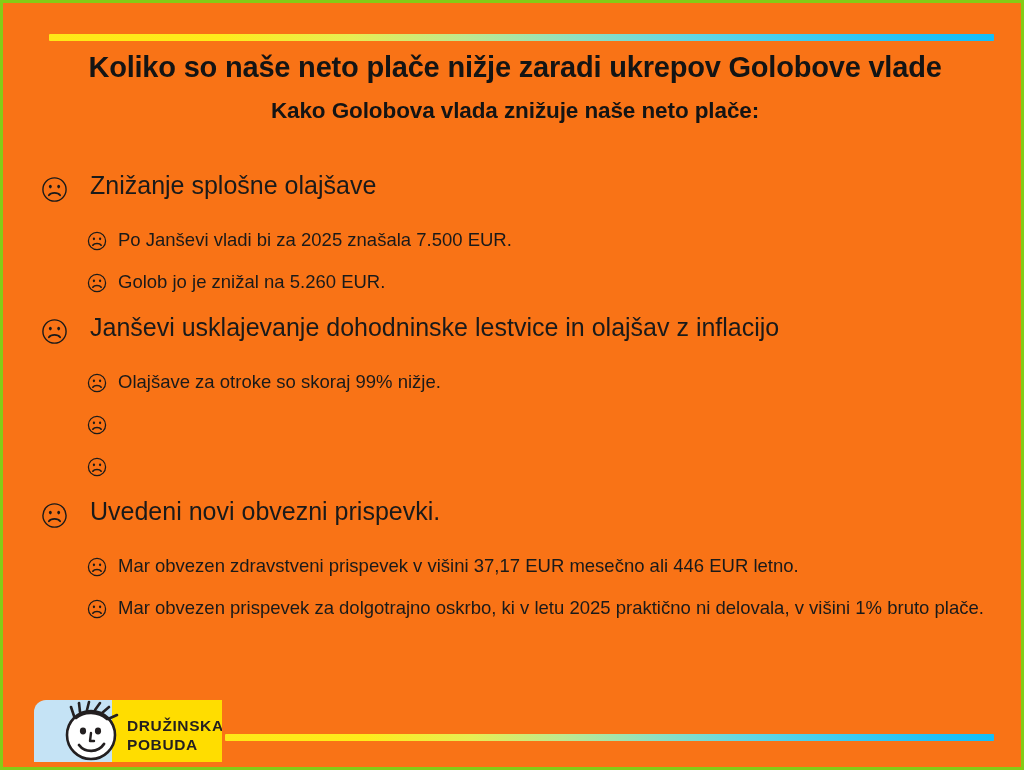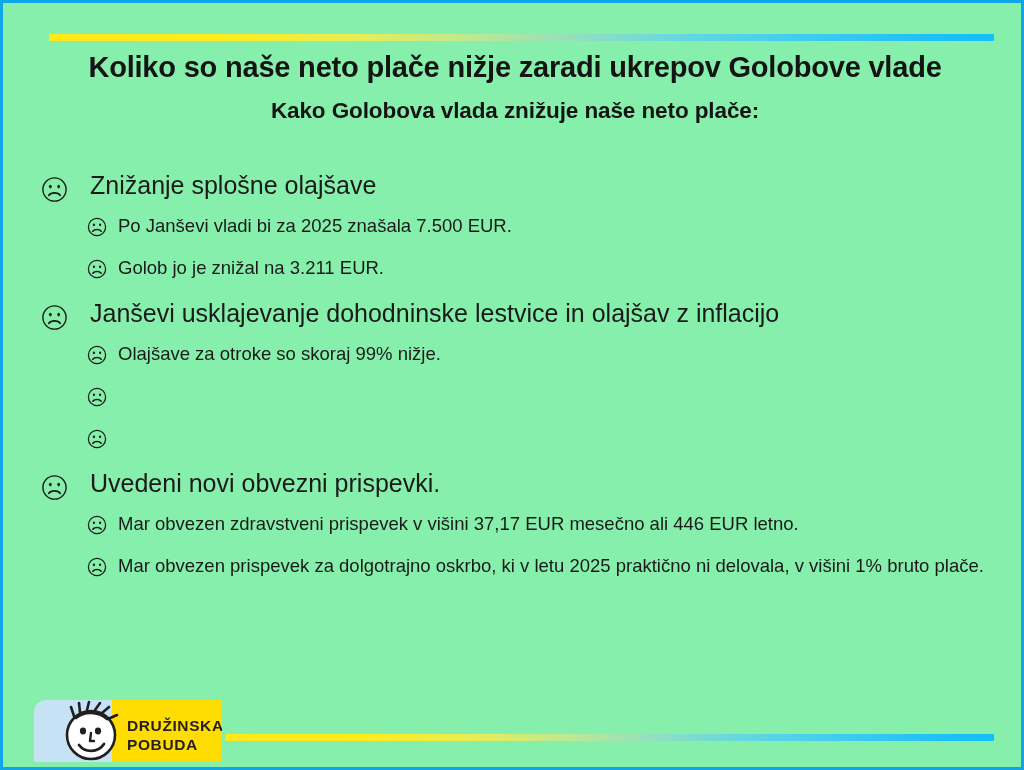--- a/index.html
+++ b/index.html
@@ -8,22 +8,22 @@
     background: #ffffff;
   }
   body {
     font-family: "Liberation Sans", sans-serif;
   }
   .slide {
     position: relative;
     width: 1024px;
     height: 770px;
     box-sizing: border-box;
-    background: #86efac;
-    border: 3px solid #0ea5e9;
+    background: #f97316;
+    border: 3px solid #84cc16;
     outline: 1px solid #e2e2e2;
     overflow: hidden;
   }
 
   
   .rule {
     position: absolute;
     height: 7px;
     background: linear-gradient(to right,
         #FFE817 0%,
@@ -80,21 +80,21 @@
     left: 38px;
     top: 166px;
     width: 960px;
   }
   .l1 {
     display: flex;
     align-items: flex-start;
     margin-bottom: 4px;
     gap: 14px;
   }
-  .l1 + .l2 { margin-top: 6px; }
+  .l1 + .l2 { margin-top: 20px; }
   .l1-text {
     font-size: 25px;
     color: #1a1a1a;
     line-height: 1.28;
     padding-left: 8px;
   }
   .l2 {
     display: flex;
     align-items: flex-start;
     margin-left: 46px;
@@ -166,21 +166,21 @@
 
       <div class="l2">
         <span class="bullet bullet-l2">
           <svg width="20" height="20" viewBox="0 0 24 24" aria-hidden="true">
             <circle cx="12" cy="12" r="10.3" fill="none" stroke="#1a1a1a" stroke-width="1.5"></circle>
             <ellipse cx="8.3" cy="9.4" rx="1.35" ry="1.7" fill="#1a1a1a"></ellipse>
             <ellipse cx="15.7" cy="9.4" rx="1.35" ry="1.7" fill="#1a1a1a"></ellipse>
             <path d="M7 17.1 C 8.9 14.2, 15.1 14.2, 17 17.1" fill="none" stroke="#1a1a1a" stroke-width="1.9" stroke-linecap="round"></path>
           </svg>
         </span>
-        <span class="l2-text">Golob jo je znižal na 3.211 EUR.</span>
+        <span class="l2-text">Golob jo je znižal na 5.260 EUR.</span>
       </div>
     </div>
 
     <div class="group">
       <div class="l1">
         <span class="bullet bullet-l1">
           <svg width="27" height="27" viewBox="0 0 24 24" aria-hidden="true">
             <circle cx="12" cy="12" r="10.3" fill="none" stroke="#1a1a1a" stroke-width="1.25"></circle>
             <ellipse cx="8.3" cy="9.4" rx="1.25" ry="1.6" fill="#1a1a1a"></ellipse>
             <ellipse cx="15.7" cy="9.4" rx="1.25" ry="1.6" fill="#1a1a1a"></ellipse>

